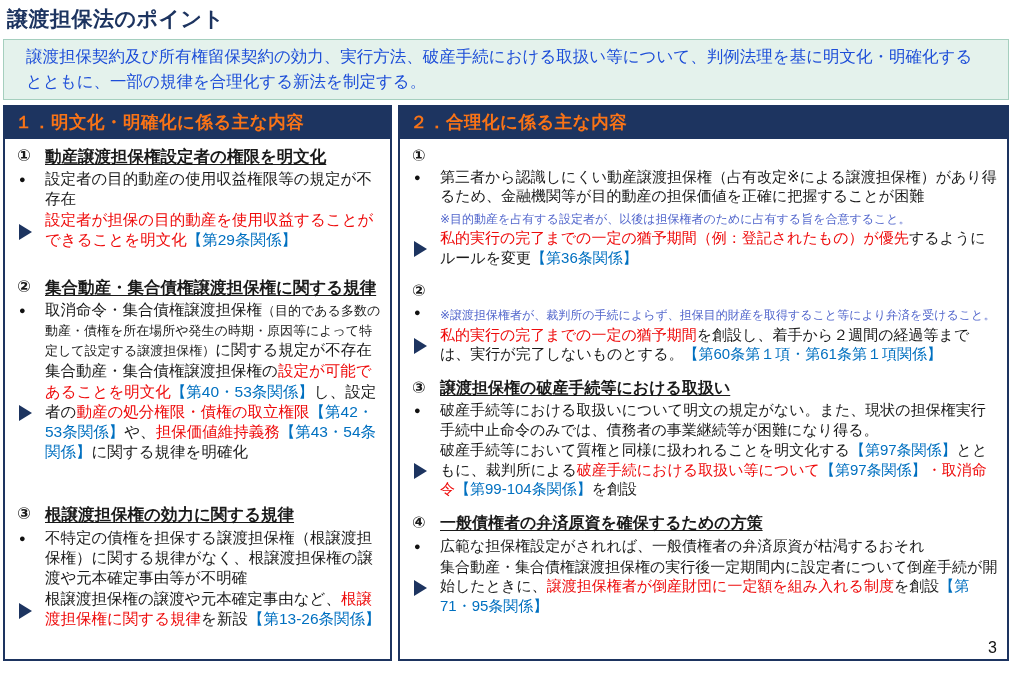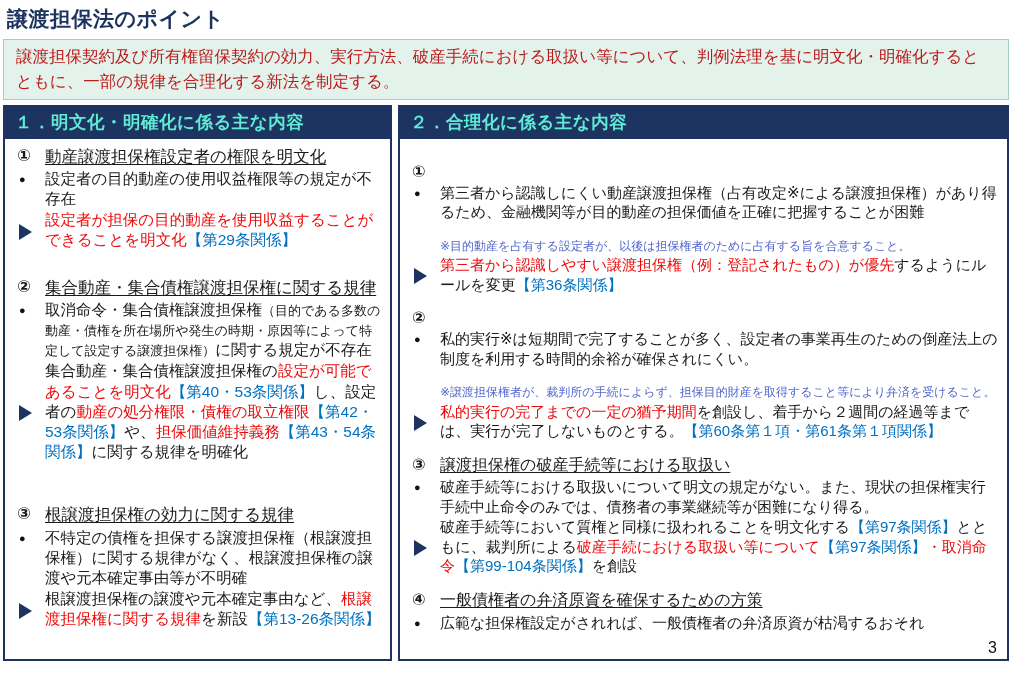--- a/index.html
+++ b/index.html
@@ -12,59 +12,59 @@
     width:1012px;height:700px;overflow:hidden;background:#fff;
     font-family:"Liberation Sans","DejaVu Sans",sans-serif;color:var(--text);
   }
   .page{width:1012px;height:666px;padding:3px 3px 5px;display:flex;flex-direction:column;}
   .title{
     font-size:21px;font-weight:bold;color:var(--navy);
     margin:2px 0 6px 4px;letter-spacing:.5px;
   }
   .summary{
     background:var(--summary-bg);border:1px solid var(--summary-border);
-    padding:4px 12px 5px;font-size:16.5px;line-height:1.5;color:#b91c1c;
+    padding:4px 22px 5px;font-size:16.5px;line-height:1.5;color:#1d4ed8;
   }
   .columns{display:flex;gap:6px;margin-top:5px;flex:1;min-height:0;}
   .column{
     border:2px solid var(--navy);background:#fff;display:flex;flex-direction:column;
     overflow:hidden;
   }
   .column.left{width:389px;flex:none;}
-  .column.right{flex:1;position:relative;gap:16px;}
+  .column.right{flex:1;position:relative;}
   .col-header{
-    background:var(--navy);color:#5eead4;font-weight:bold;
+    background:var(--navy);color:#f97316;font-weight:bold;
     padding:3px 10px 5px;font-size:17.5px;flex:none;letter-spacing:.5px;
   }
   .col-body{flex:1;padding:7px 8px 4px 8px;position:relative;}
   .section{margin-bottom:14px;}
   .column.left .section{margin-bottom:26px;}
   .column.left .section.gap-lg{margin-bottom:42px;}
   .sec-head{display:flex;align-items:flex-start;margin-bottom:2px;}
   .sec-num{flex:none;width:32px;font-weight:bold;font-size:16.5px;padding-left:4px;}
   .sec-title{
-    font-weight:normal;font-size:16.5px;line-height:1.3;
+    font-weight:bold;font-size:16.5px;line-height:1.3;
     text-decoration:underline;text-underline-offset:2px;
   }
   .column.right .sec-num,.column.right .sec-title{font-size:16px;}
   .item{display:flex;align-items:flex-start;margin:1px 0;}
   .marker{flex:none;width:32px;display:flex;justify-content:flex-start;padding-left:6px;}
   .bullet-glyph{font-size:11px;line-height:20px;color:#111;}
   .arrow-glyph{
     width:0;height:0;border-top:8px solid transparent;border-bottom:8px solid transparent;
     border-left:13px solid var(--navy);margin-top:3px;
   }
   .item.arrow{align-items:center;}
   .item.arrow .marker{align-self:center;}
   .item-text{flex:1;font-size:15.5px;line-height:1.3;}
   .column.right .item-text{font-size:15px;}
   .run.c-red{color:var(--red);}
   .run.c-blue{color:var(--ref-blue);}
   .run.small{font-size:13px;}
-  .note{display:block;color:var(--note-blue);font-size:12px;line-height:1.3;margin-top:17px;}
+  .note{display:block;color:var(--note-blue);font-size:12px;line-height:1.3;margin-top:6px;}
   .page-number{
     position:absolute;right:10px;bottom:2px;font-size:16px;color:#111;
   }
 </style>
 </head>
 <body>
 
 <div class="page">
   <div class="title">譲渡担保法のポイント</div>
   <div class="summary">
@@ -141,32 +141,32 @@
             <div class="item bullet">
               <span class="marker">
                 <span class="bullet-glyph">●</span>
               </span>
               <div class="item-text"><span class="run">第三者から認識しにくい動産譲渡担保権（占有改定※による譲渡担保権）があり得るため、金融機関等が目的動産の担保価値を正確に把握することが困難</span><span class="note">※目的動産を占有する設定者が、以後は担保権者のために占有する旨を合意すること。</span></div>
             </div>
             <div class="item arrow">
               <span class="marker">
                 <span class="arrow-glyph"></span>
               </span>
-              <div class="item-text"><span class="run c-red">第三者から認識しやすい譲渡担保権（例：登記されたもの）が優先</span><span class="run">するようにルールを変更</span><span class="run c-blue">【第36条関係】</span></div>
+              <div class="item-text"><span class="run c-red">私的実行の完了までの一定の猶予期間（例：登記されたもの）が優先</span><span class="run">するようにルールを変更</span><span class="run c-blue">【第36条関係】</span></div>
             </div>
           </div>
           <div class="section">
             <div class="sec-head">
               <span class="sec-num">②</span>
             </div>
             <div class="item bullet">
               <span class="marker">
                 <span class="bullet-glyph">●</span>
               </span>
-              <div class="item-text"><span class="run">私的実行※は短期間で完了することが多く、設定者の事業再生のための倒産法上の制度を利用する時間的余裕が確保されにくい。</span><span class="note">※譲渡担保権者が、裁判所の手続によらず、担保目的財産を取得すること等により弁済を受けること。</span></div>
+              <div class="item-text"><span class="note">※譲渡担保権者が、裁判所の手続によらず、担保目的財産を取得すること等により弁済を受けること。</span></div>
             </div>
             <div class="item arrow">
               <span class="marker">
                 <span class="arrow-glyph"></span>
               </span>
               <div class="item-text"><span class="run c-red">私的実行の完了までの一定の猶予期間</span><span class="run">を創設し、着手から２週間の経過等までは、実行が完了しないものとする。</span><span class="run c-blue">【第60条第１項・第61条第１項関係】</span></div>
             </div>
           </div>
           <div class="section">
             <div class="sec-head">
@@ -189,18 +189,24 @@
           <div class="section">
             <div class="sec-head">
               <span class="sec-num">④</span>
               <span class="sec-title">一般債権者の弁済原資を確保するための方策</span>
             </div>
             <div class="item bullet">
               <span class="marker">
                 <span class="bullet-glyph">●</span>
               </span>
               <div class="item-text"><span class="run">広範な担保権設定がされれば、一般債権者の弁済原資が枯渇するおそれ</span></div>
+            </div>
+            <div class="item arrow">
+              <span class="marker">
+                <span class="arrow-glyph"></span>
+              </span>
+              <div class="item-text"><span class="run">集合動産・集合債権譲渡担保権の実行後一定期間内に設定者について倒産手続が開始したときに、</span><span class="run c-red">譲渡担保権者が倒産財団に一定額を組み入れる制度</span><span class="run">を創設</span><span class="run c-blue">【第71・95条関係】</span></div>
             </div>
           </div>
         </div>
     </section>
   </div>
 </div>
 
 </body></html>

